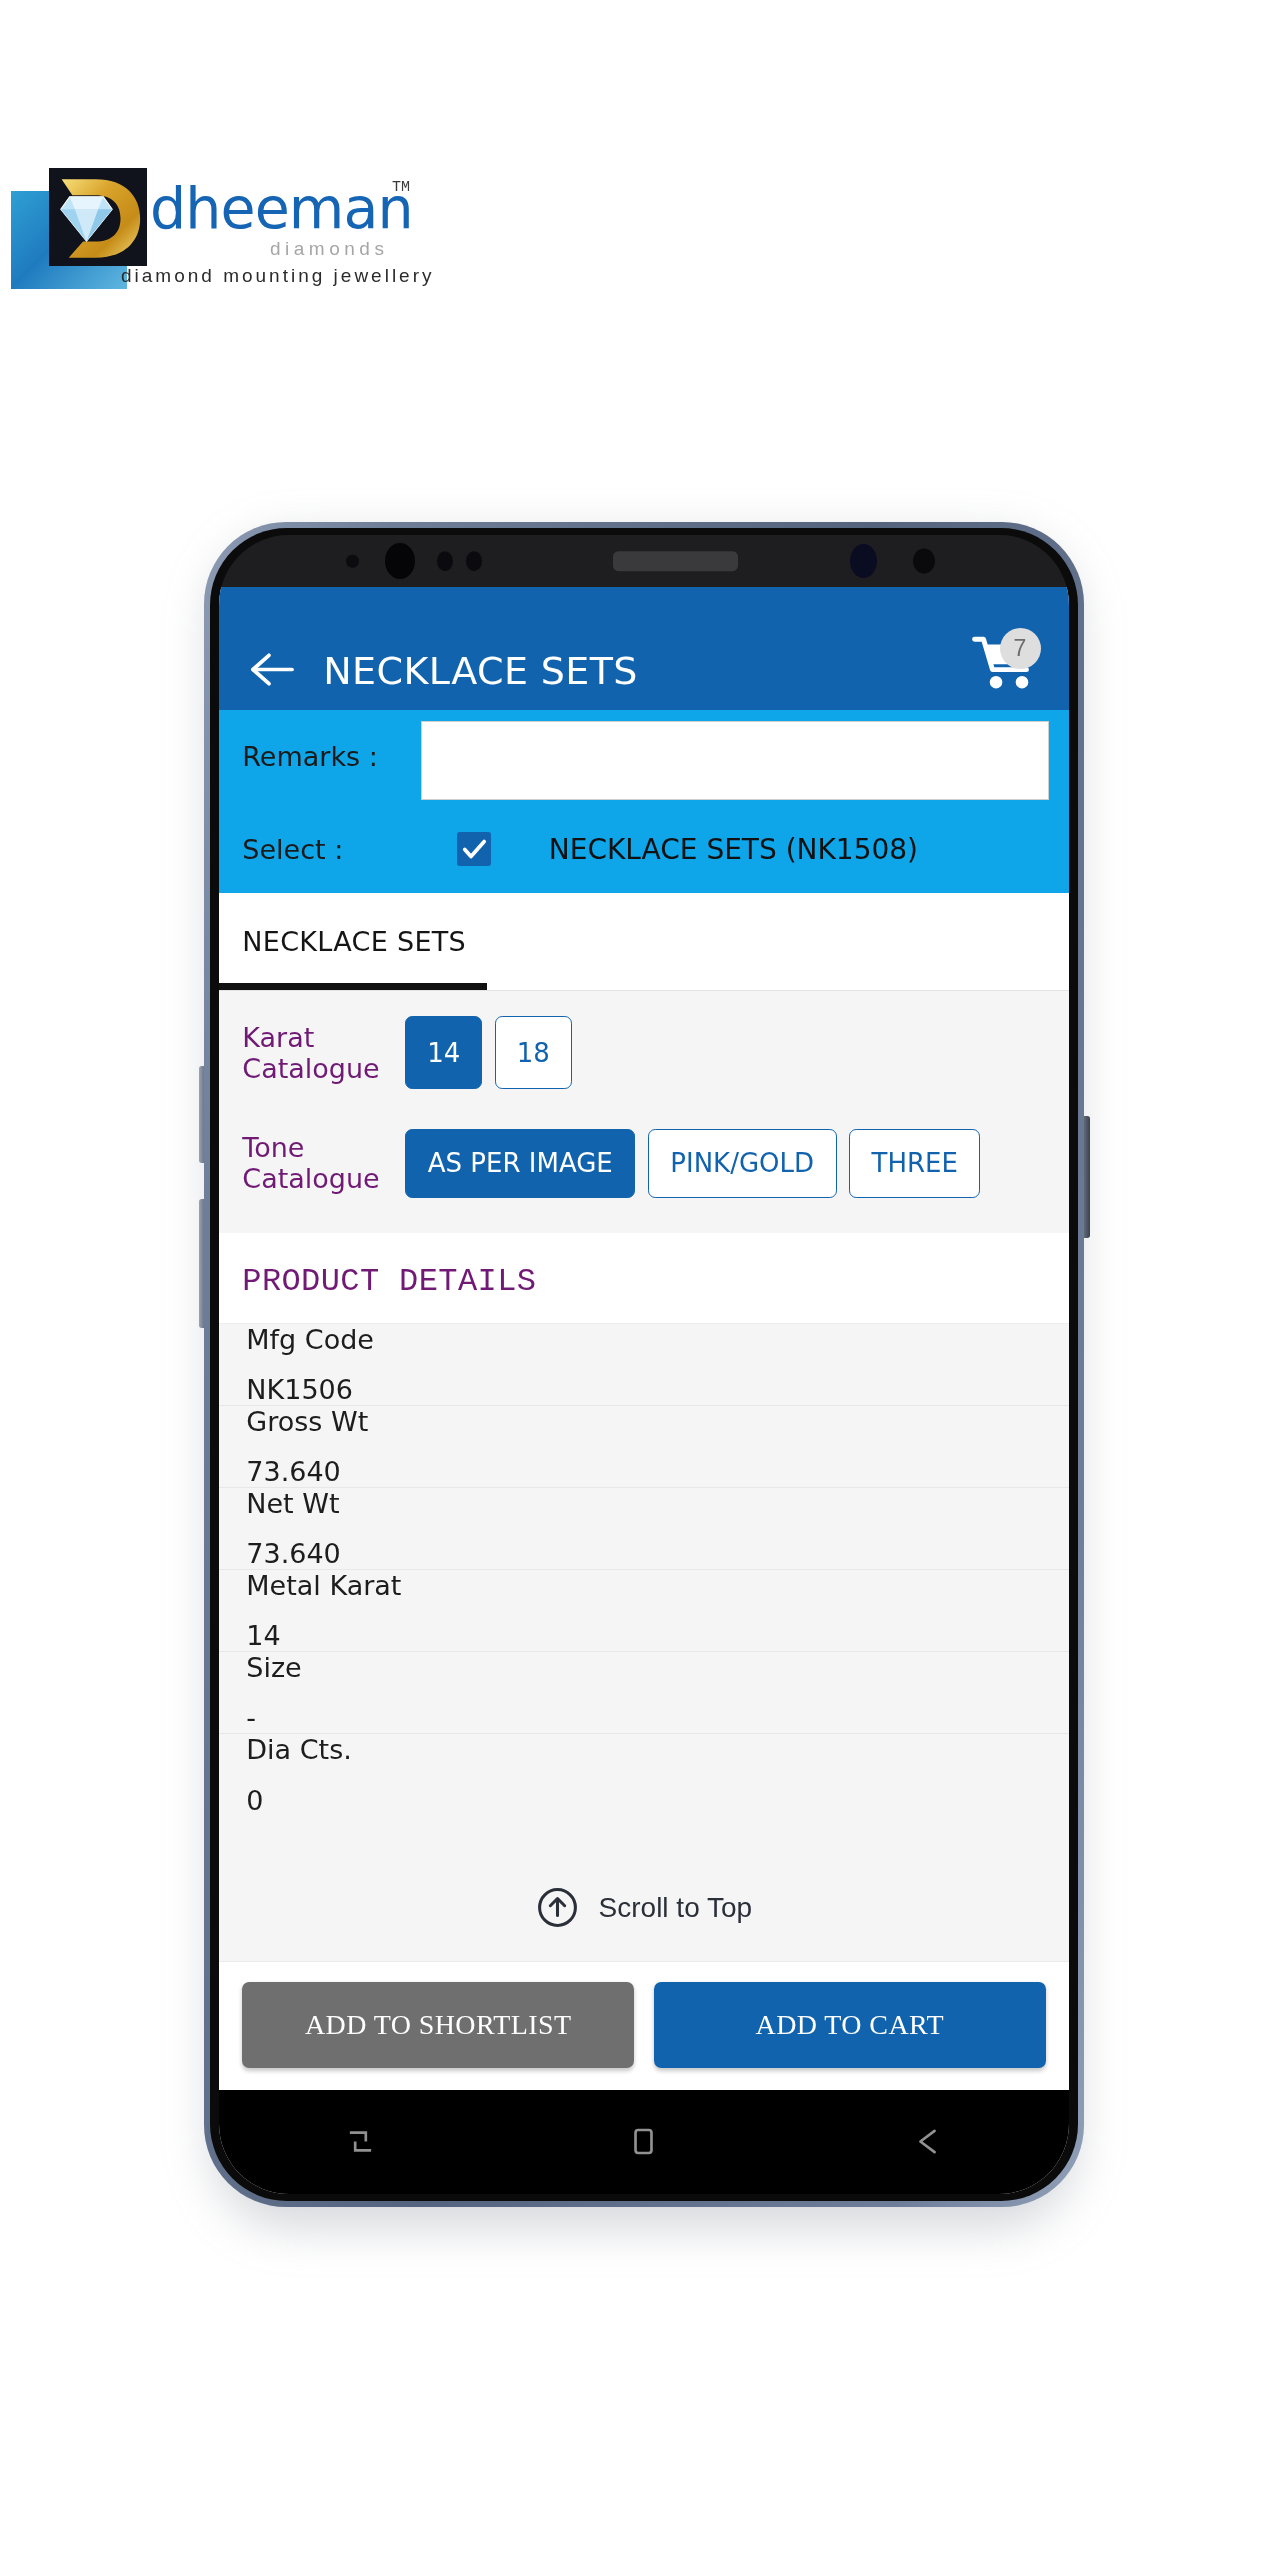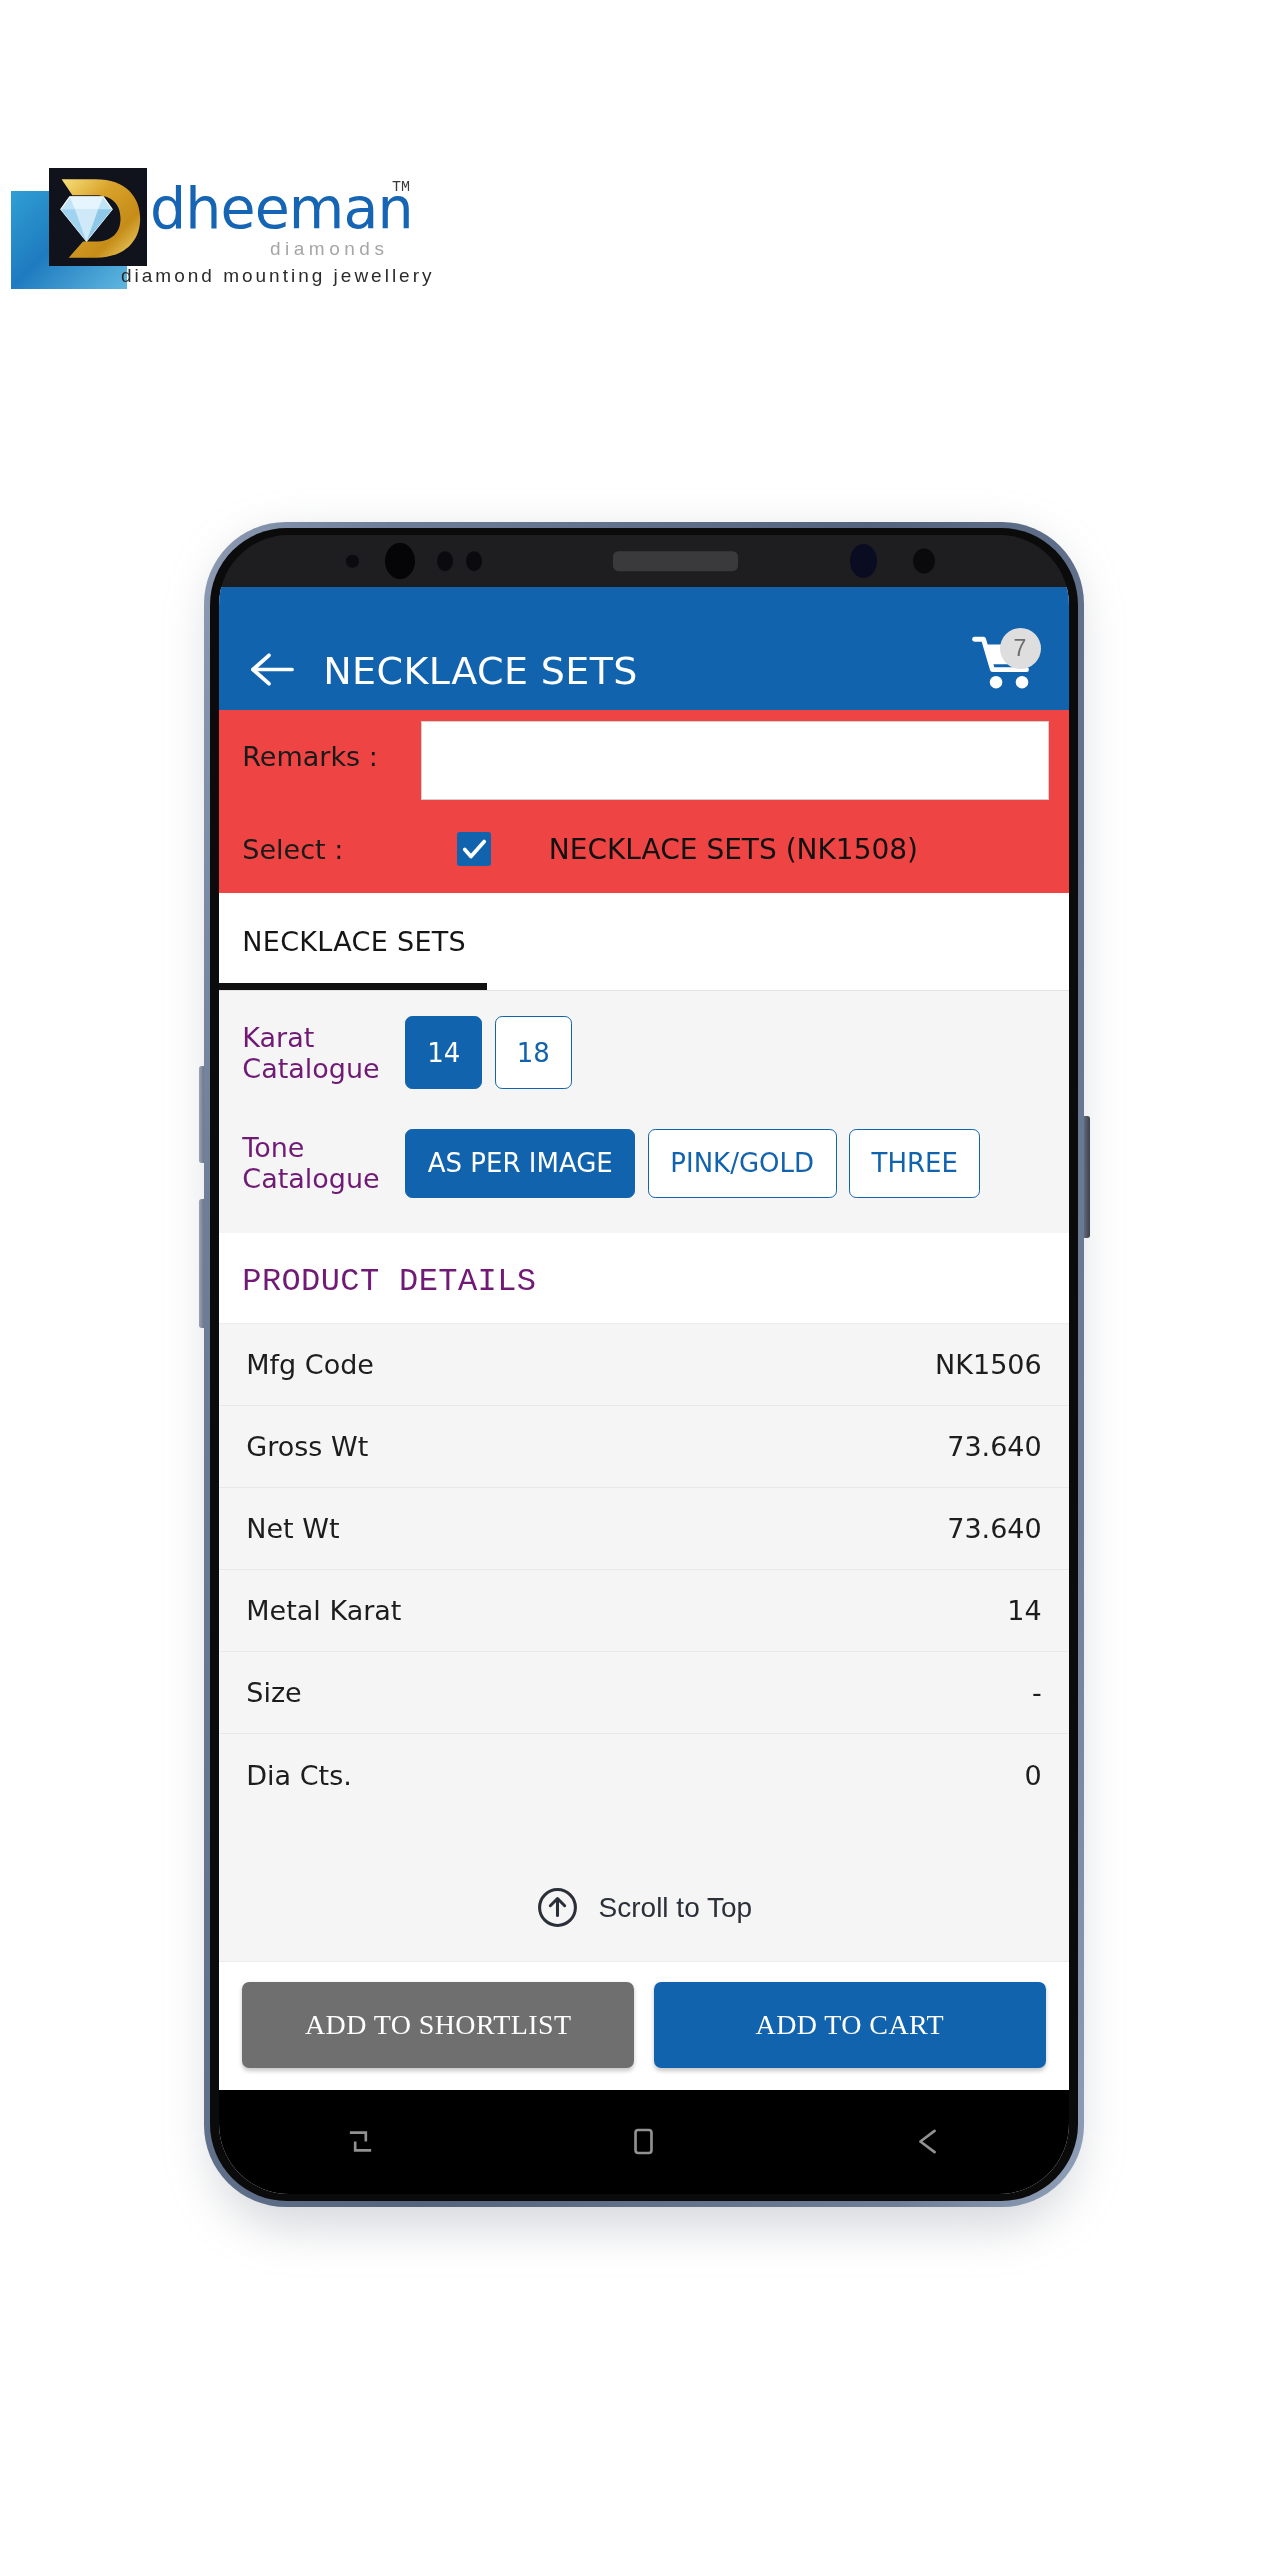--- a/index.html
+++ b/index.html
@@ -218,21 +218,21 @@
   
   .content {
     flex: 1 1 auto;
     overflow: hidden;
     background: #f5f5f6;
     display: flex;
     flex-direction: column;
   }
 
   .form-block {
-    background: #ef4444;
+    background: #0ea5e9;
     padding: 3.6px 0 0 0;
   }
   .row-remarks {
     display: flex;
     align-items: flex-start;
     padding: 7.2px 19.7px 0 23px;
   }
   .lbl {
     font-size: 27px;
     color: #1a1a1a;
@@ -354,25 +354,26 @@
     flex: 0 0 auto;
     border-bottom: 0.9px solid #ededed;
   }
   .pd-list {
     background: #f5f5f6;
     flex: 0 0 auto;
   }
   .pd-row {
     display: flex;
     justify-content: space-between;
-    align-items: center;
+    align-items: flex-start;
     height: 82px;
     padding: 0 27px 0 27px;
     border-bottom: 0.9px solid #e8e8e8;
     box-sizing: border-box;
+    flex-direction: column;
   }
   .pd-row:last-child { border-bottom: none; }
   .pd-key {
     font-size: 27px;
     color: #1d1d1d;
     font-family: "DejaVu Sans", sans-serif;
   }
   .pd-val {
     font-size: 27px;
     color: #1d1d1d;

